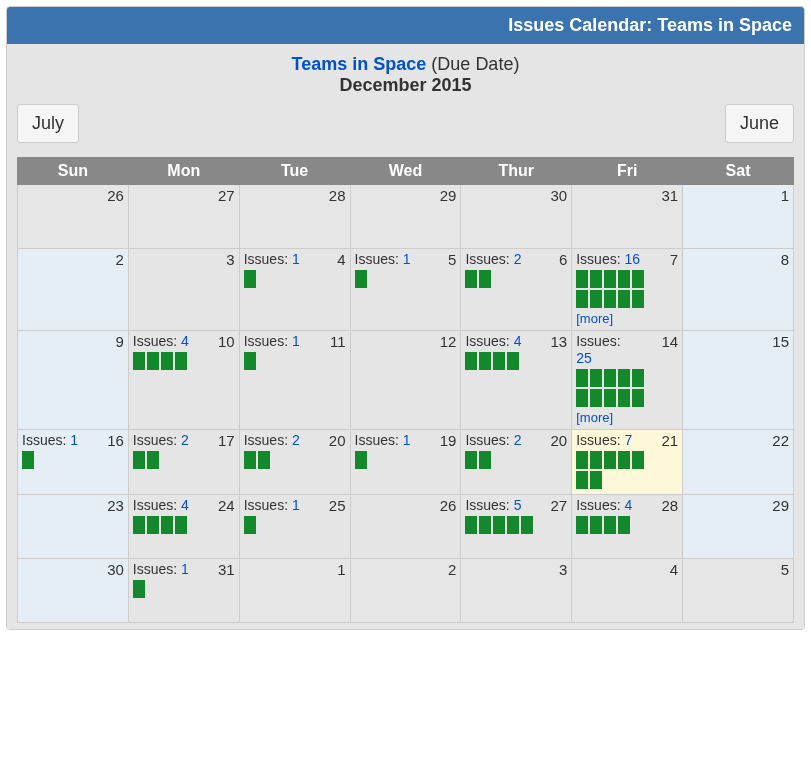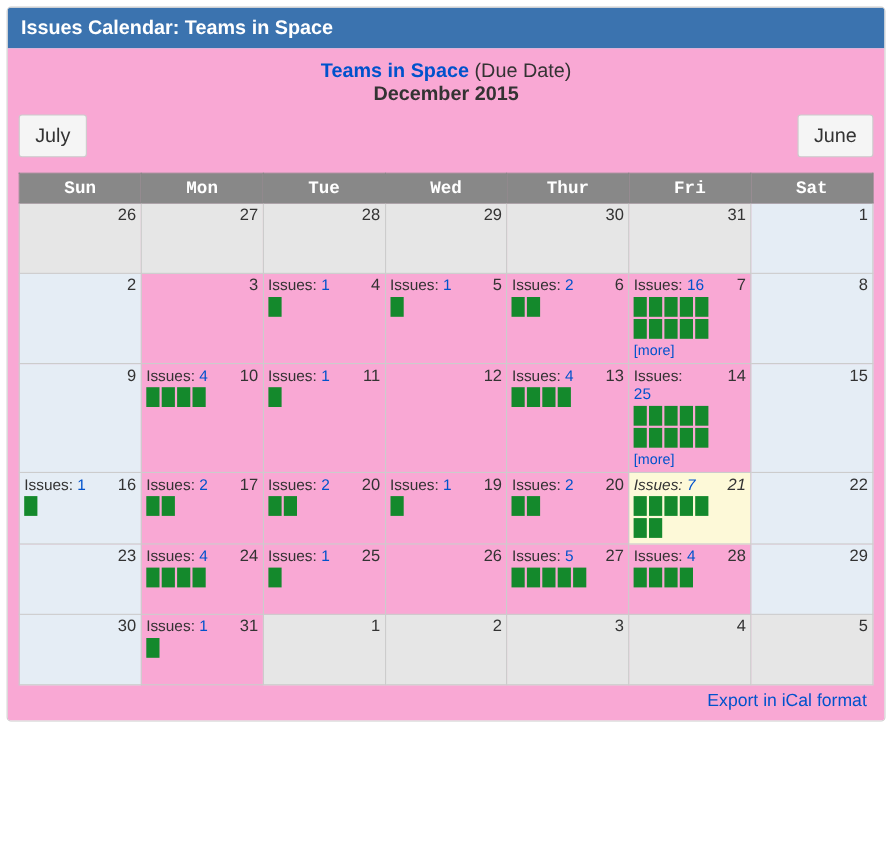--- a/index.html
+++ b/index.html
@@ -16,23 +16,24 @@
     border-radius: 4px;
     overflow: hidden;
     width: 799px;
   }
   .panel-header {
     background: #3b73af;
     color: #fff;
     font-weight: bold;
     font-size: 18px;
     padding: 8px 12px;
+    text-align: right;
   }
   .panel-body {
-    background: #f9a8d4;
+    background: #e5e5e5;
     padding: 10px 10px 6px 10px;
   }
   .cal-title {
     text-align: center;
     font-size: 18px;
     margin-bottom: 8px;
   }
   .cal-title a {
     color: #0052cc;
     text-decoration: none;
@@ -67,38 +68,37 @@
     table-layout: fixed;
   }
   table.calendar th {
     background: #888;
     color: #fff;
     font-weight: bold;
     font-size: 16px;
     padding: 4px 0;
     border: 1px solid #888;
     text-align: center;
-    font-family: Liberation Mono, monospace;
   }
   table.calendar td {
     border: 1px solid #ccc;
     vertical-align: top;
     height: 64px;
     padding: 2px 4px 4px 4px;
     font-size: 14px;
   }
   td .daynum {
     float: right;
     font-size: 15px;
     color: #333;
     margin-left: 16px;
   }
   td.other-month { background: #e6e6e6; }
   td.weekend { background: #e5edf5; }
-  td.today { background: #fdf9d8; font-style: italic; }
+  td.today { background: #fdf9d8; }
   td .issues-label { color: #333; text-align: right; }
   td .issues-count {
     color: #0052cc;
     text-decoration: none;
   }
   .blocks { clear: both; margin-top: 2px; line-height: 0; }
   .block {
     display: inline-block;
     width: 12px;
     height: 18px;
@@ -249,17 +249,14 @@
             <td class="other-month">
               <span class="daynum">4</span>
             </td>
             <td class="other-month">
               <span class="daynum">5</span>
             </td>
           </tr>
         </tbody>
     </table>
 
-    <div class="footer">
-      <a href="#">Export in iCal format</a>
-    </div>
   </div>
 </div>
 
 </body></html>

